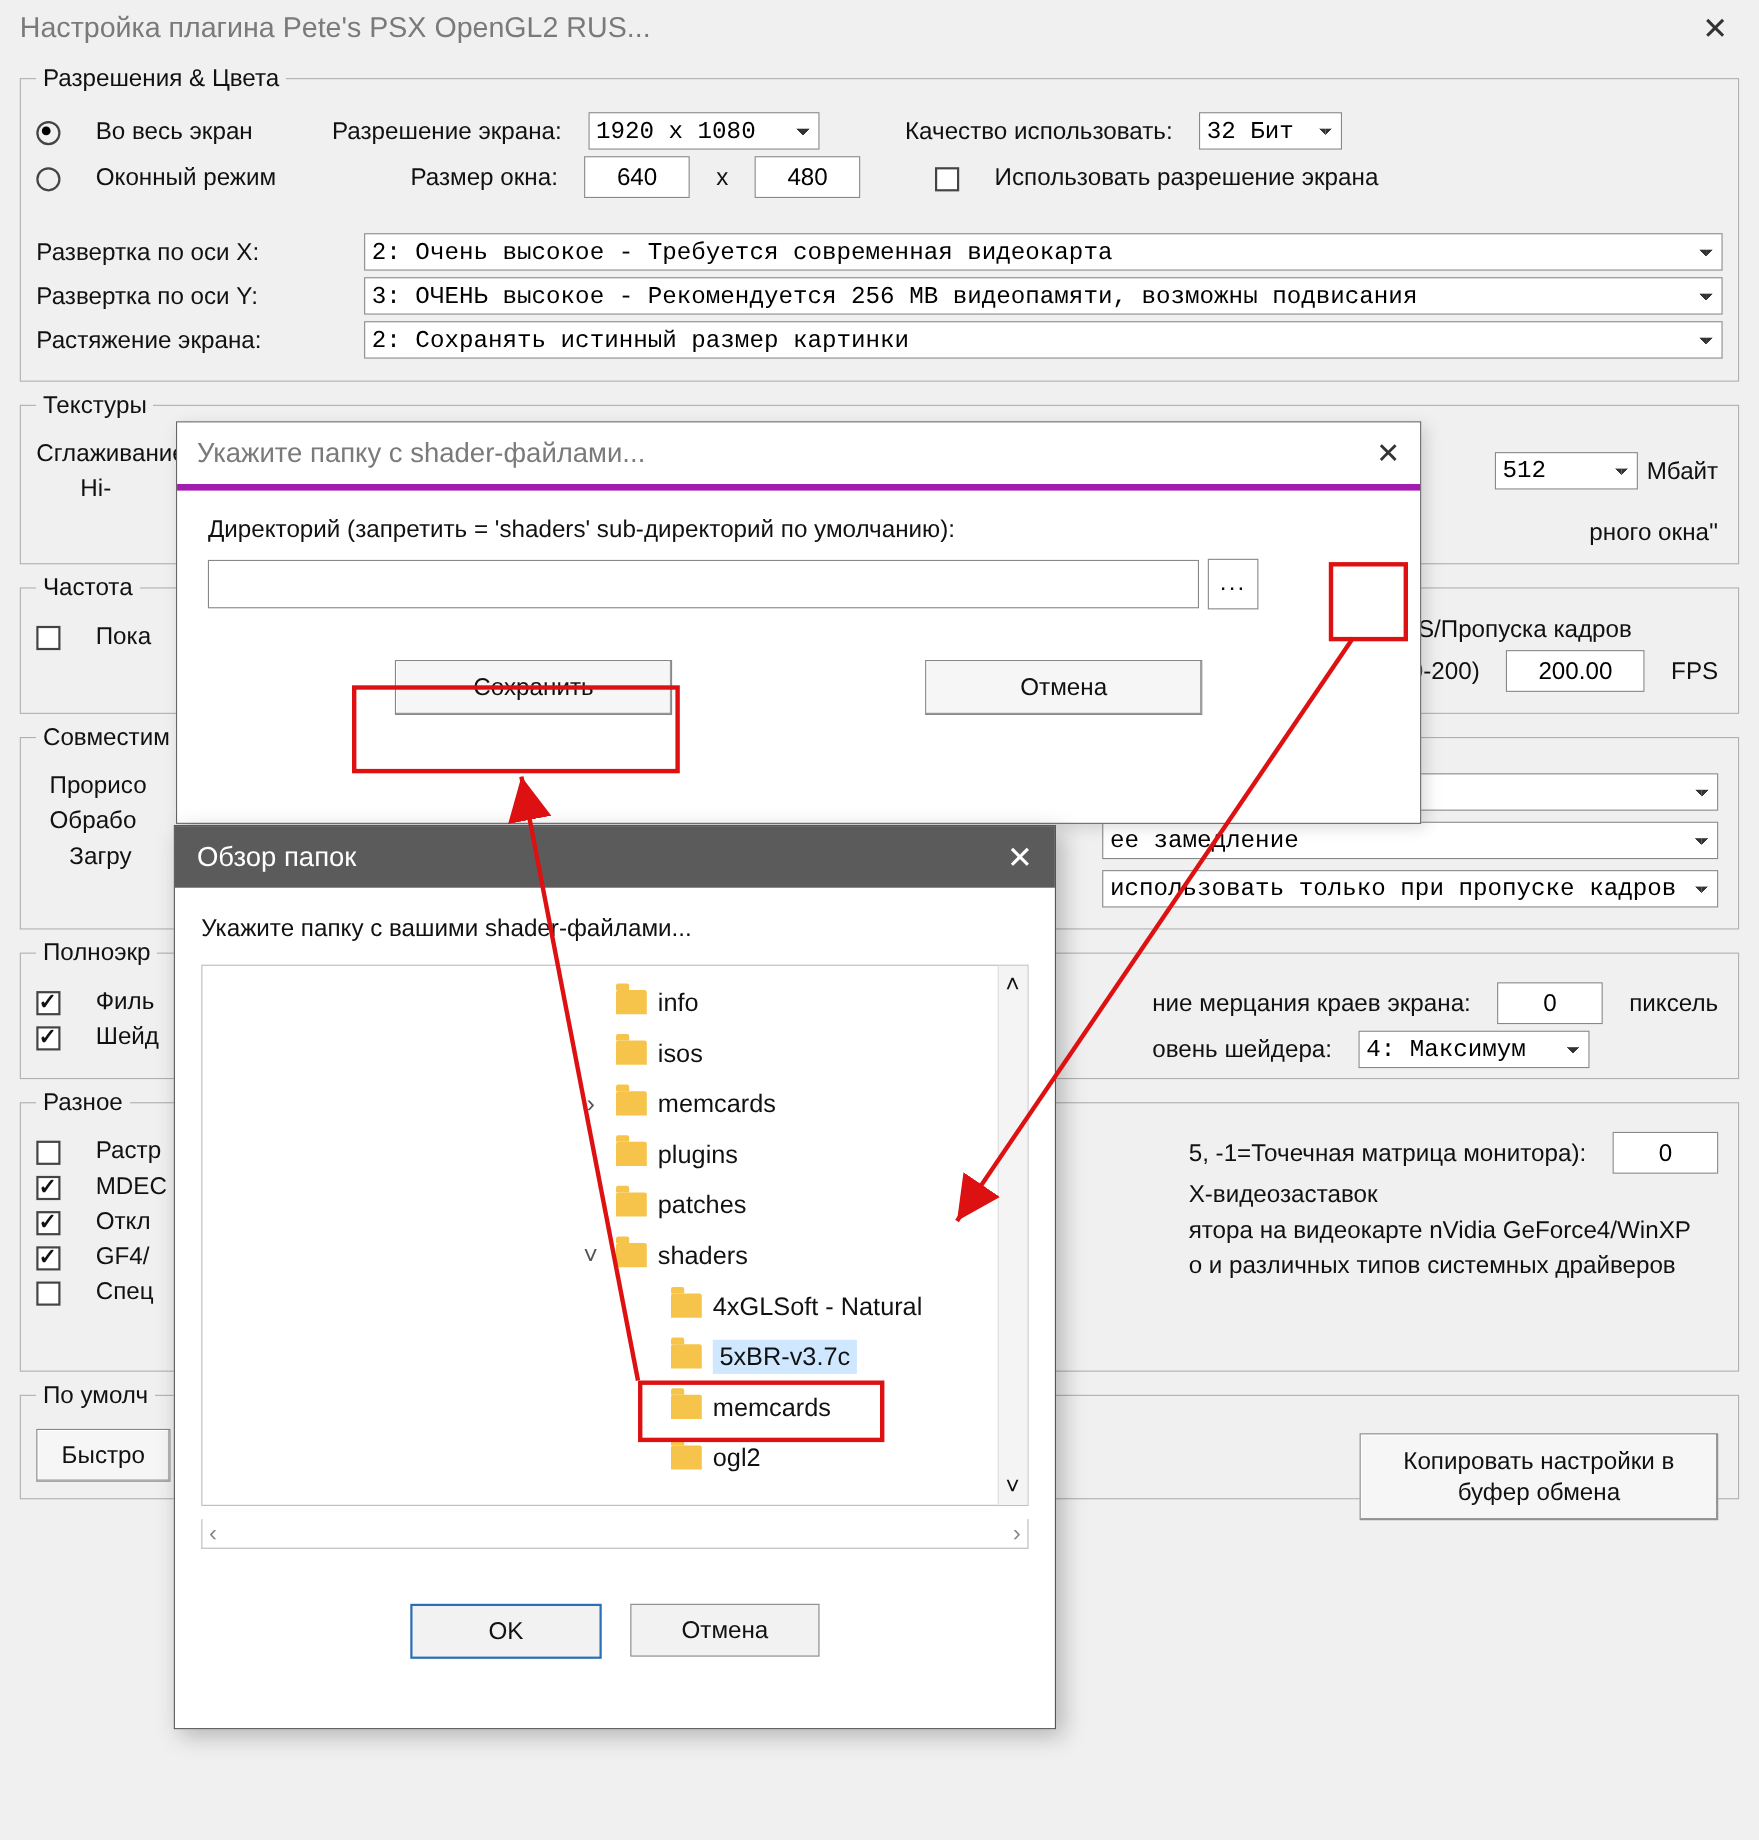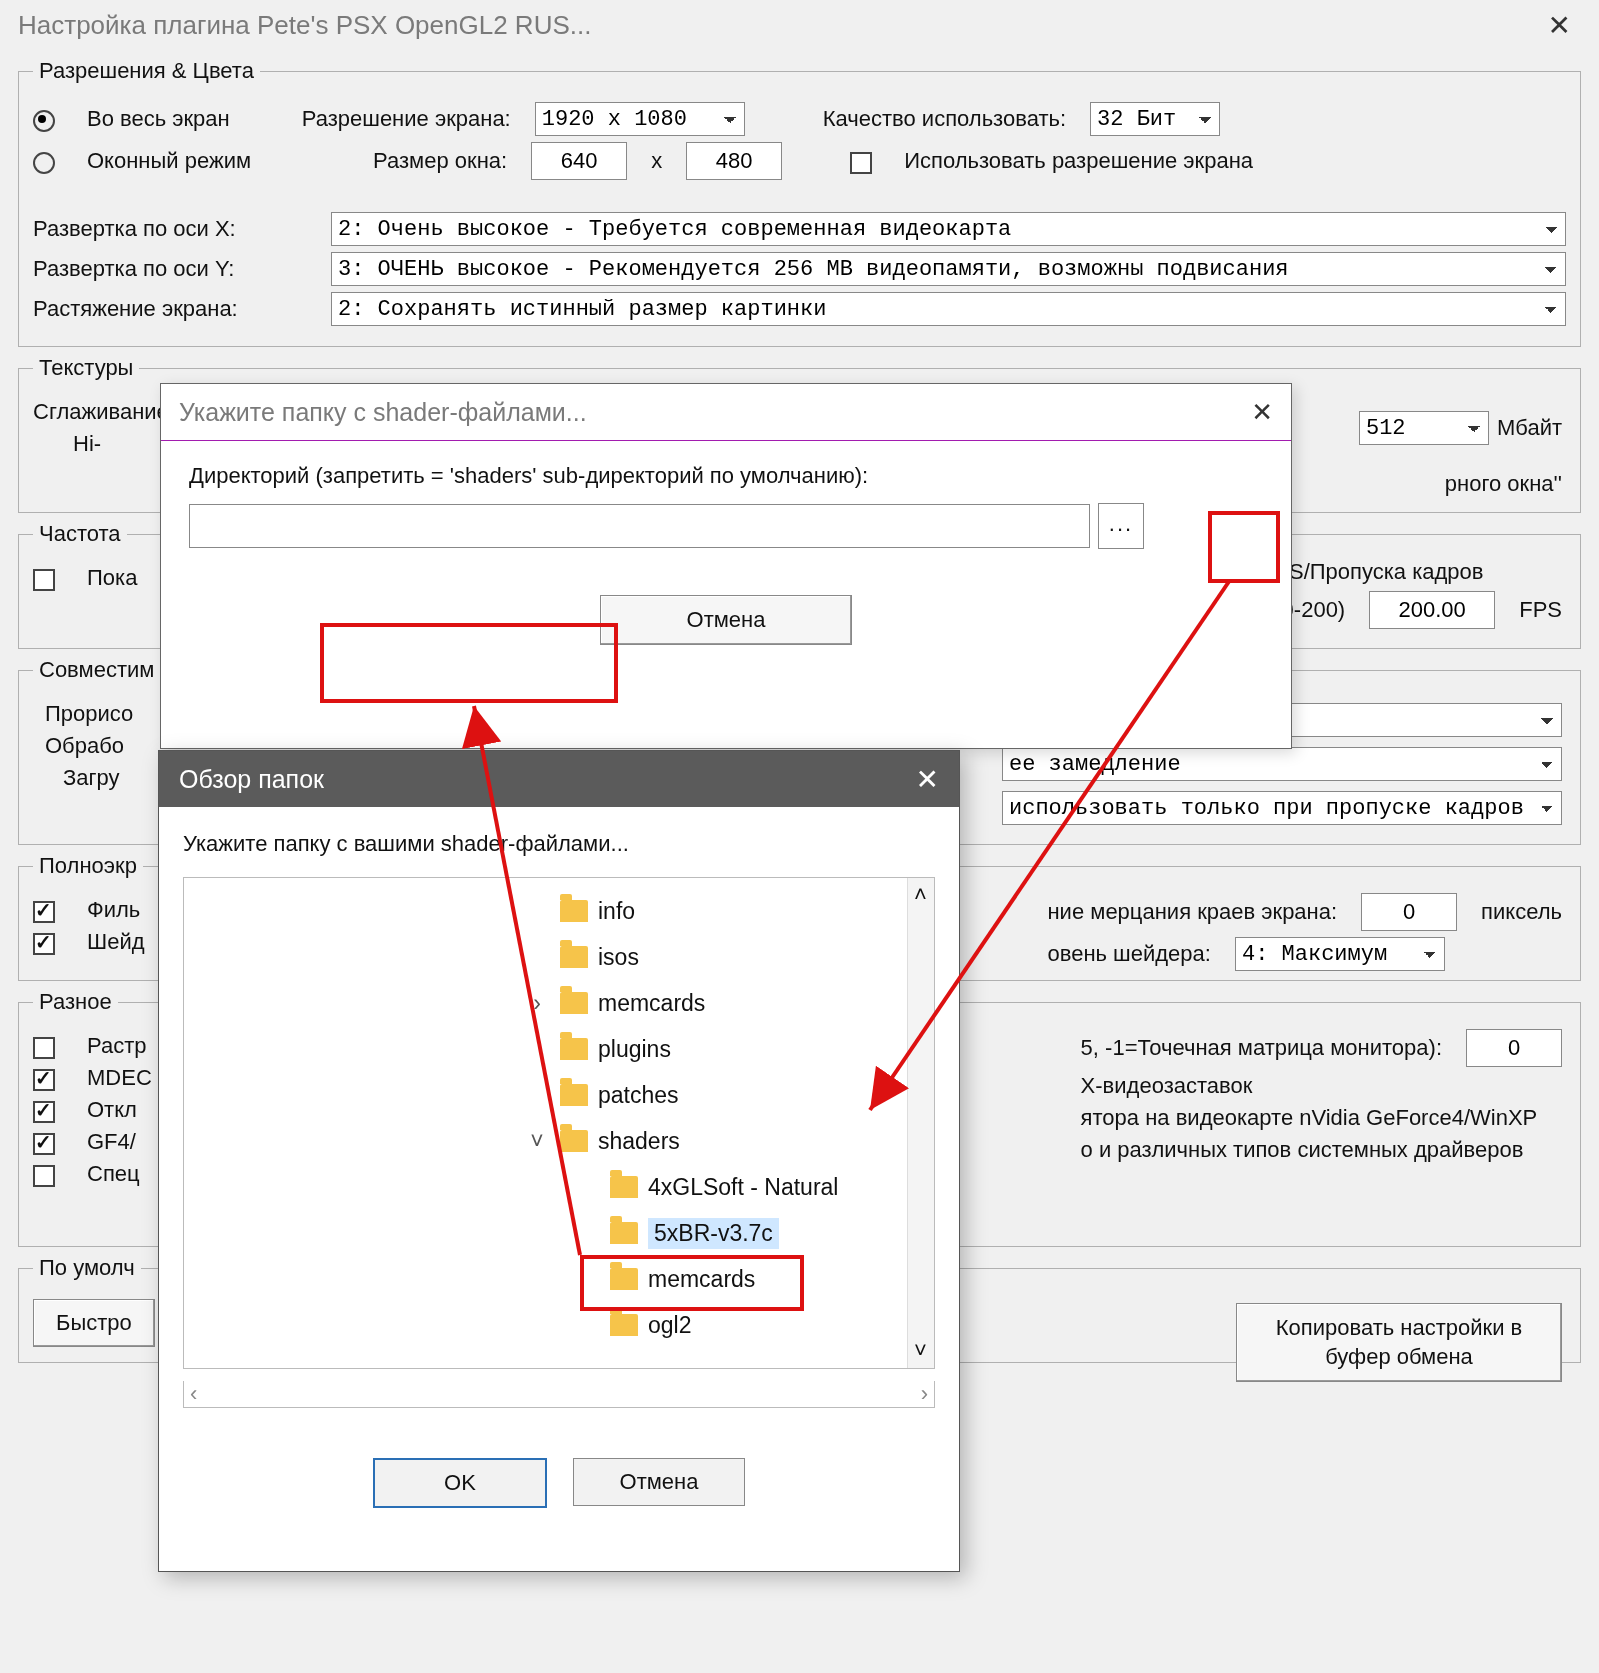--- a/index.html
+++ b/index.html
@@ -17,21 +17,21 @@
 .radio{width:18px;height:18px;border-radius:50%;border:2px solid #444;display:inline-block;margin-right:8px;position:relative;top:2px;}
 .radio.on::after{content:"";position:absolute;width:8px;height:8px;background:#000;border-radius:50%;top:3px;left:3px;}
 .chk{width:18px;height:18px;border:2px solid #444;display:inline-block;margin-right:8px;position:relative;top:2px;background:#fff;}
 .chk.on::after{content:"✓";position:absolute;top:-5px;left:0;font-size:20px;font-weight:bold;}
 .fullrow{display:flex;align-items:center;margin:6px 0;}
 .fullrow .lbl{width:290px;text-align:left;padding-right:8px;}
 .fullrow select{flex:1;}
 
 
 .dlg-shader{position:absolute;top:383px;left:160px;width:1130px;height:364px;background:#fff;border:1px solid #666;box-shadow:4px 4px 14px rgba(0,0,0,.15);z-index:5;}
-.dlg-shader .dlg-title{height:56px;display:flex;align-items:center;padding:0 18px;color:#7a7a7a;font-size:25px;border-bottom:1px solid #a21caf;text-align:right;}
+.dlg-shader .dlg-title{height:56px;display:flex;align-items:center;padding:0 18px;color:#7a7a7a;font-size:25px;border-bottom:6px solid #a21caf;text-align:right;}
 .dlg-shader .dlg-title .x{margin-left:auto;font-size:26px;color:#333;}
 .dlg-shader .body{padding:22px 28px;}
 .dlg-shader input.path{width:895px;height:40px;border:1px solid #888;}
 .dlg-shader .browse{width:44px;height:44px;border:1px solid #888;background:#fff;font-size:22px;letter-spacing:2px;line-height:40px;text-align:center;display:inline-block;margin-left:8px;vertical-align:top;}
 .dlg-shader .btns{margin-top:46px;display:flex;gap:230px;justify-content:center;}
 .dlg-shader .btn{width:250px;height:48px;border:1px solid #888;background:#f6f6f6;display:flex;align-items:center;justify-content:center;box-shadow:inset -1px -1px 0 #999,inset 1px 1px 0 #fff;}
 
 
 .dlg-folder{position:absolute;top:750px;left:158px;width:800px;height:820px;background:#fff;border:1px solid #555;box-shadow:6px 6px 20px rgba(0,0,0,.25);z-index:10;}
 .dlg-folder .hdr{height:56px;background:#5b5b5b;color:#fff;display:flex;align-items:center;padding:0 20px;font-size:25px;}
@@ -239,20 +239,21 @@
       <span>Укажите папку с shader-файлами...</span>
       <span class="x">✕</span>
     </div>
     <div class="body">
       <div style="margin-bottom:14px">Директорий (запретить = 'shaders' sub-директорий по умолчанию):</div>
       <div style="display:flex;align-items:center;">
         <input type="text" class="path" style="">
         <span class="browse">...</span>
       </div>
       <div class="btns">
+        <div class="btn">Сохранить</div>
         <div class="btn">Отмена</div>
       </div>
     </div>
   </div>
 
   <div class="dlg-folder">
     <div class="hdr">
       <span>Обзор папок</span>
       <span class="x">✕</span>
     </div>

